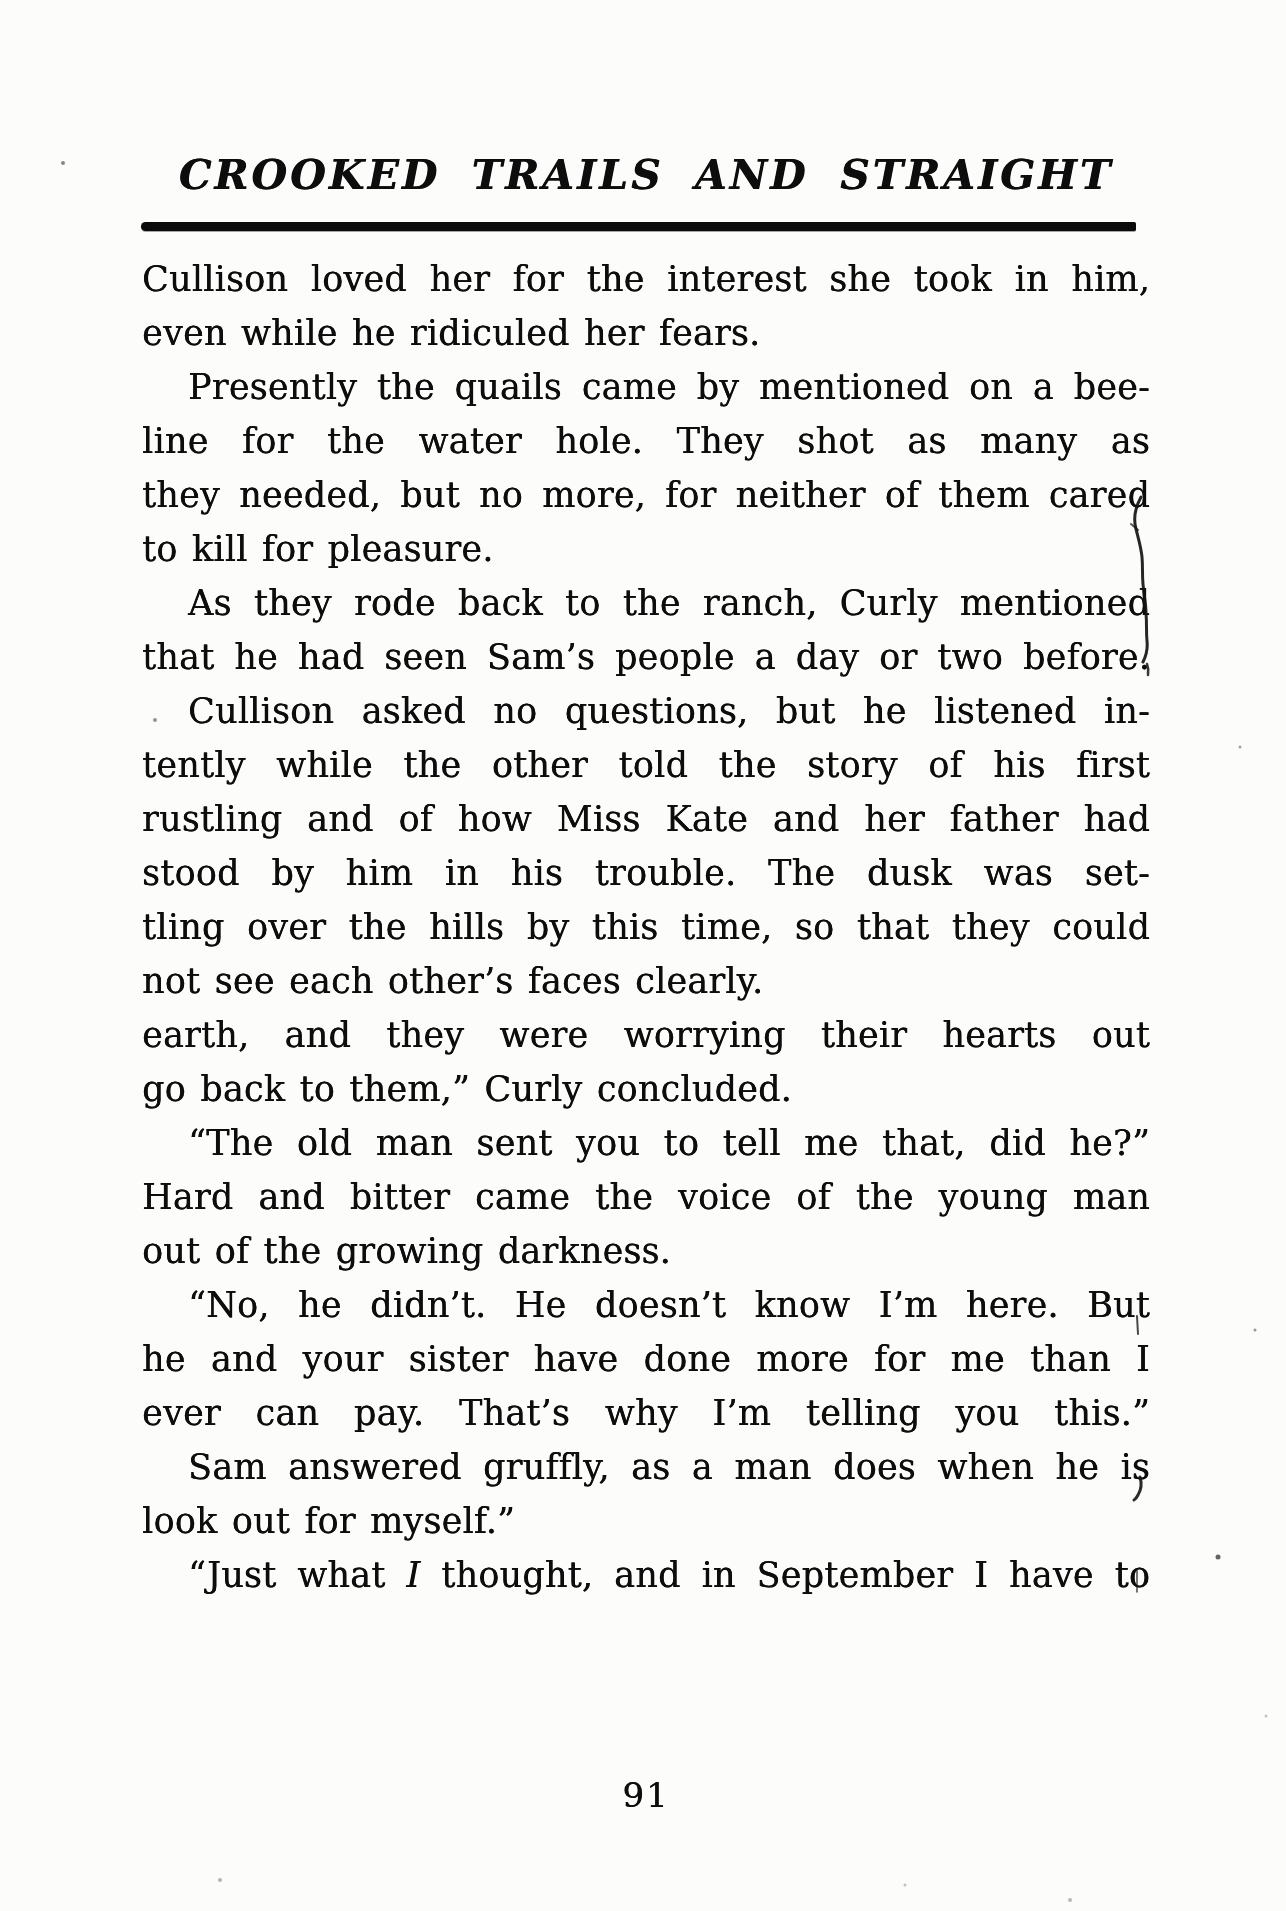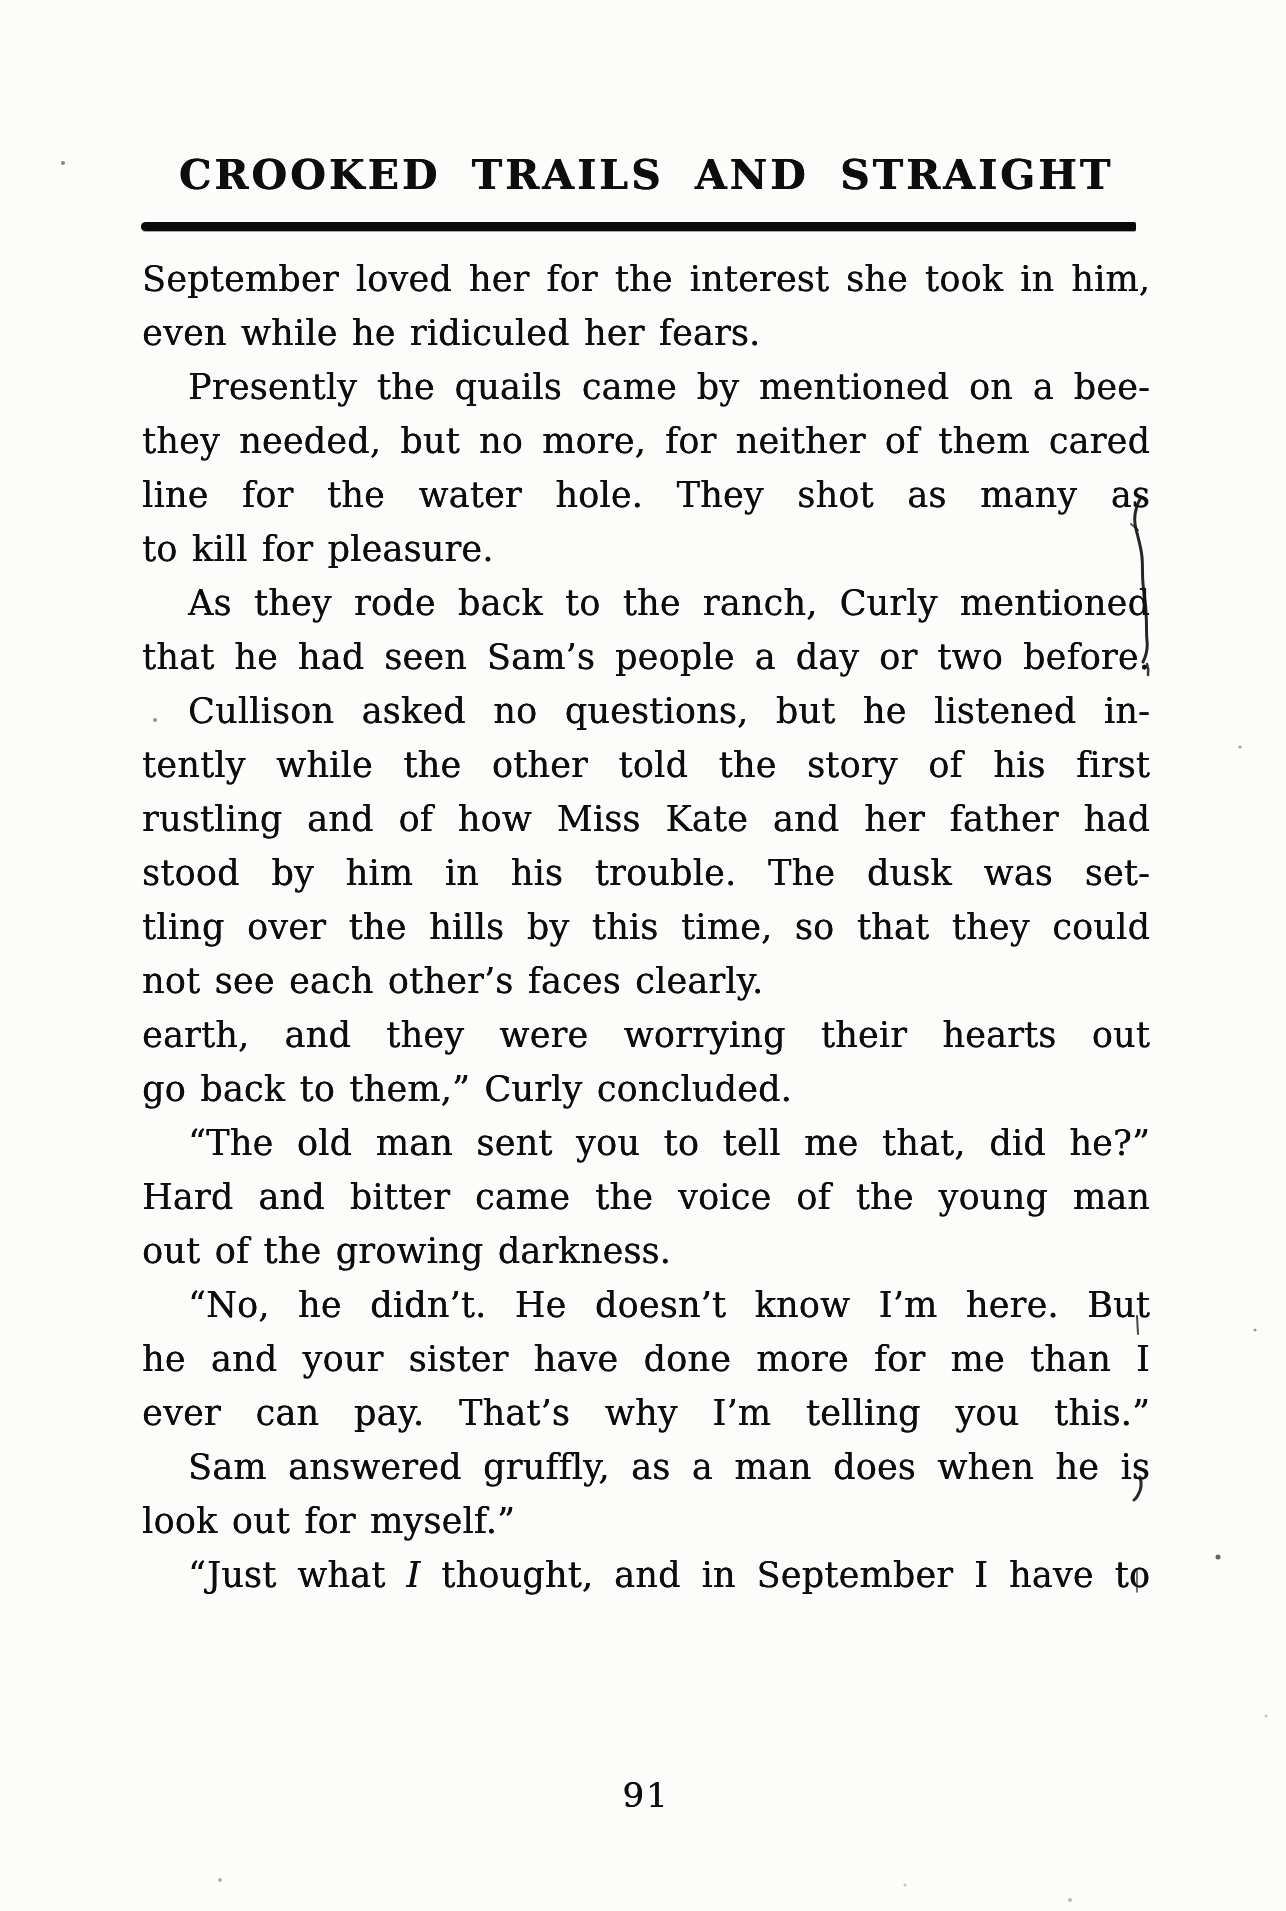--- a/index.html
+++ b/index.html
@@ -12,20 +12,21 @@
     position: relative;
     width: 1286px; height: 1911px;
     background: var(--paper, #fcfcfb);
     color: var(--ink, #0d0d0d);
     overflow: hidden;
   }
   .running-header {
     position: absolute;
     left: 142px; top: 153px; width: 1008px;
     text-align: center;
+    font-style: italic;
     font-weight: bold;
     font-size: 41px;
     line-height: 44px;
     letter-spacing: 3px;
     word-spacing: 14px;
     white-space: nowrap;
     text-shadow: 0.5px 0 0 currentColor;
   }
   .header-rule {
     position: absolute;
@@ -71,25 +72,25 @@
 </head>
 <body>
 
 <div class="page" style="--paper: #fcfcfb; --ink: #0d0d0d;">
 
   <div class="running-header">CROOKED TRAILS AND STRAIGHT</div>
 
   <div class="header-rule"></div>
 
   <div class="body-text">
-      <div class="line j">September loved her for the interest she took in him,</div>
+      <div class="line j">Cullison loved her for the interest she took in him,</div>
       <div class="line">even while he ridiculed her fears.</div>
       <div class="line j ind">Presently the quails came by mentioned on a bee-</div>
+      <div class="line j">line for the water hole.  They shot as many as</div>
       <div class="line j">they needed, but no more, for neither of them cared</div>
-      <div class="line j">line for the water hole.  They shot as many as</div>
       <div class="line">to kill for pleasure.</div>
       <div class="line j ind">As they rode back to the ranch, Curly mentioned</div>
       <div class="line j">that he had seen Sam’s people a day or two before.</div>
       <div class="line j ind">Cullison asked no questions, but he listened in-</div>
       <div class="line j">tently while the other told the story of his first</div>
       <div class="line j">rustling and of how Miss Kate and her father had</div>
       <div class="line j">stood by him in his trouble.  The dusk was set-</div>
       <div class="line j">tling over the hills by this time, so that they could</div>
       <div class="line">not see each other’s faces clearly.</div>
       <div class="line j">earth, and they were worrying their hearts out</div>

